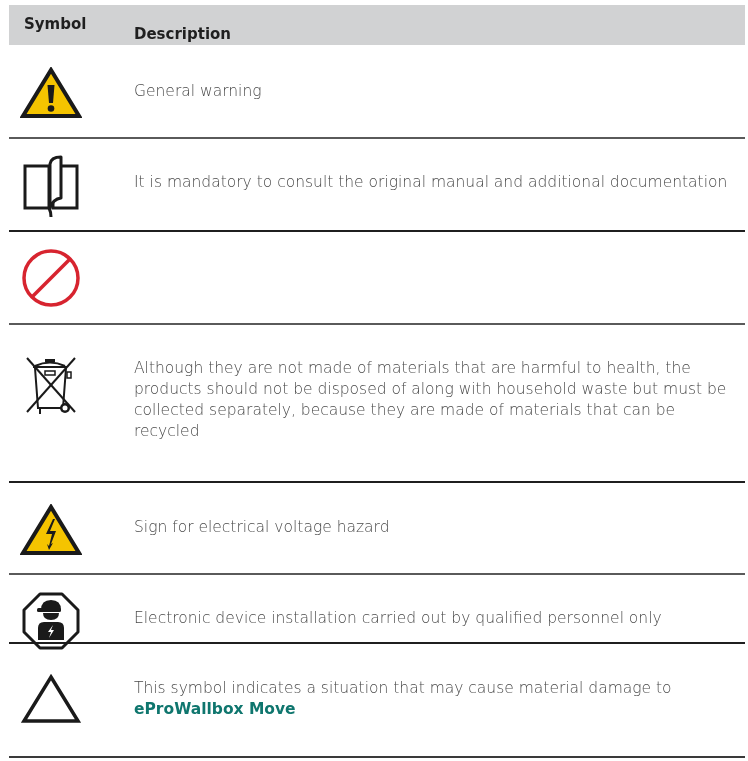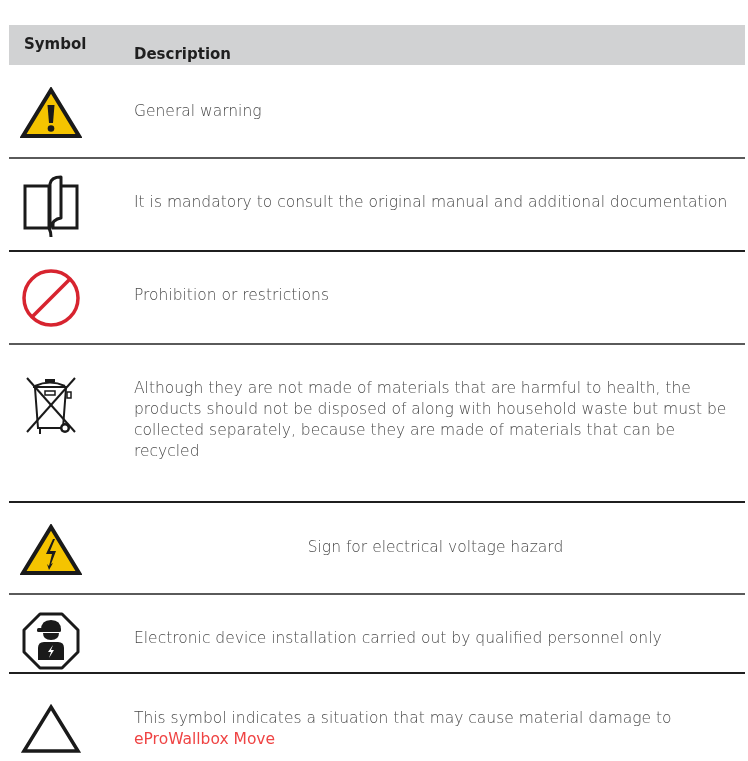--- a/index.html
+++ b/index.html
@@ -1,25 +1,25 @@
 <!DOCTYPE html>
 <html><head>
 <meta charset="utf-8">
 <style>
   html, body { margin: 0; padding: 0; background: #ffffff; }
   body { width: 748px; height: 761px; position: relative; overflow: hidden;
          font-family: "DejaVu Sans", "Liberation Sans", sans-serif; color: #444; }
   .table { position: absolute; left: 9px; top: 5px; width: 736px; }
-  .header { height: 40px; background: #d1d2d3; position: relative; margin-top: 20px; }
+  .header { height: 40px; background: #d1d2d3; position: relative; }
   .header .h-sym { position: absolute; left: 15px; top: 10px; font-weight: bold; font-size: 15px; color: #1f1f1f; }
   .header .h-desc { position: absolute; left: 125px; top: 20px; font-weight: bold; font-size: 15px; color: #1f1f1f; }
   .row { position: relative; border-bottom: 2px solid #5a5a5a; box-sizing: border-box; }
   .row .icon { position: absolute; left: 11px; width: 62px; display: flex; align-items: center; justify-content: center; }
   .row .text { position: absolute; left: 125px; right: 8px; font-size: 15.5px; line-height: 21px; color: #4a4a4a; font-weight: 300; }
-  .row .text b { font-weight: normal; color: #ef4444; }
+  .row .text b { font-weight: bold; color: #0f766e; }
   svg { display: block; }
 </style>
 </head>
 <body>
 
 <div class="table">
   <div class="header">
     <span class="h-sym">Symbol</span>
     <span class="h-desc">Description</span>
   </div>
@@ -47,21 +47,20 @@
     <div class="text" style="top:33px;">It is mandatory to consult the original manual and additional documentation</div>
   </div>
 
   <div class="row" style="height:93px;">
     <div class="icon" style="top:16px; height:60px;">
       <svg width="60" height="60" viewBox="0 0 60 60">
         <circle cx="30" cy="30" r="27" fill="none" stroke="#d7242f" stroke-width="3.5"></circle>
         <line x1="11" y1="49" x2="49" y2="11" stroke="#d7242f" stroke-width="3.5"></line>
       </svg>
     </div>
-    <div class="text" style="top:33px;">Prohibition or restrictions</div>
   </div>
 
   <div class="row" style="height:158px; border-bottom-color:#1f1f1f;">
     <div class="icon" style="top:30px; height:66px;">
       <svg width="52" height="64" viewBox="0 0 52 64">
         <rect x="20" y="3" width="10" height="3" fill="#1a1a1a"></rect>
         <path d="M10,10 Q25,3 40,10" fill="none" stroke="#1a1a1a" stroke-width="2"></path>
         <line x1="8" y1="11" x2="42" y2="11" stroke="#1a1a1a" stroke-width="2"></line>
         <rect x="20" y="15" width="10" height="4" fill="none" stroke="#1a1a1a" stroke-width="1.5"></rect>
         <path d="M10,12 L13,52 L38,52 L41,12" fill="none" stroke="#1a1a1a" stroke-width="2"></path>
@@ -76,24 +75,24 @@
     <div class="text" style="top:33px;">Although they are not made of materials that are harmful to health, the products should not be disposed of along with household waste but must be collected separately, because they are made of materials that can be recycled</div>
   </div>
 
   <div class="row" style="height:92px;">
     <div class="icon" style="top:20px; height:54px;">
       <svg width="62" height="52" viewBox="0 0 62 52">
         <polygon points="31,3 59,49 3,49" fill="#f5c400" stroke="#1a1a1a" stroke-width="4" stroke-linejoin="miter"></polygon>
         <path d="M33,15 L26,30 L32,30 L29,42 L27,40 L29,46 L33,39 L31,40 L36,27 L30,27 L35,15 Z" fill="#1a1a1a"></path>
       </svg>
     </div>
-    <div class="text" style="top:34px;text-align:center;">Sign for electrical voltage hazard</div>
+    <div class="text" style="top:34px;">Sign for electrical voltage hazard</div>
   </div>
 
-  <div class="row" style="height:79px; border-bottom-color:#1f1f1f;">
+  <div class="row" style="height:69px; border-bottom-color:#1f1f1f;">
     <div class="icon" style="top:16px; height:60px;">
       <svg width="58" height="58" viewBox="0 0 58 58">
         <polygon points="18,2 40,2 56,18 56,40 40,56 18,56 2,40 2,18" fill="none" stroke="#1a1a1a" stroke-width="3" stroke-linejoin="round"></polygon>
         <path d="M19,18 Q19,8 29,8 Q39,8 39,18 Z" fill="#1a1a1a"></path>
         <rect x="15" y="16" width="24" height="4" rx="1.5" fill="#1a1a1a"></rect>
         <path d="M21,21 Q21,28 29,28 Q37,28 37,21 Z" fill="#1a1a1a"></path>
         <path d="M16,48 L16,36 Q16,30 22,30 L36,30 Q42,30 42,36 L42,48 Z" fill="#1a1a1a"></path>
         <path d="M31,33 L26,40 L29,40 L27,46 L32,38 L29,38 L31,33 Z" fill="#fff"></path>
       </svg>
     </div>

